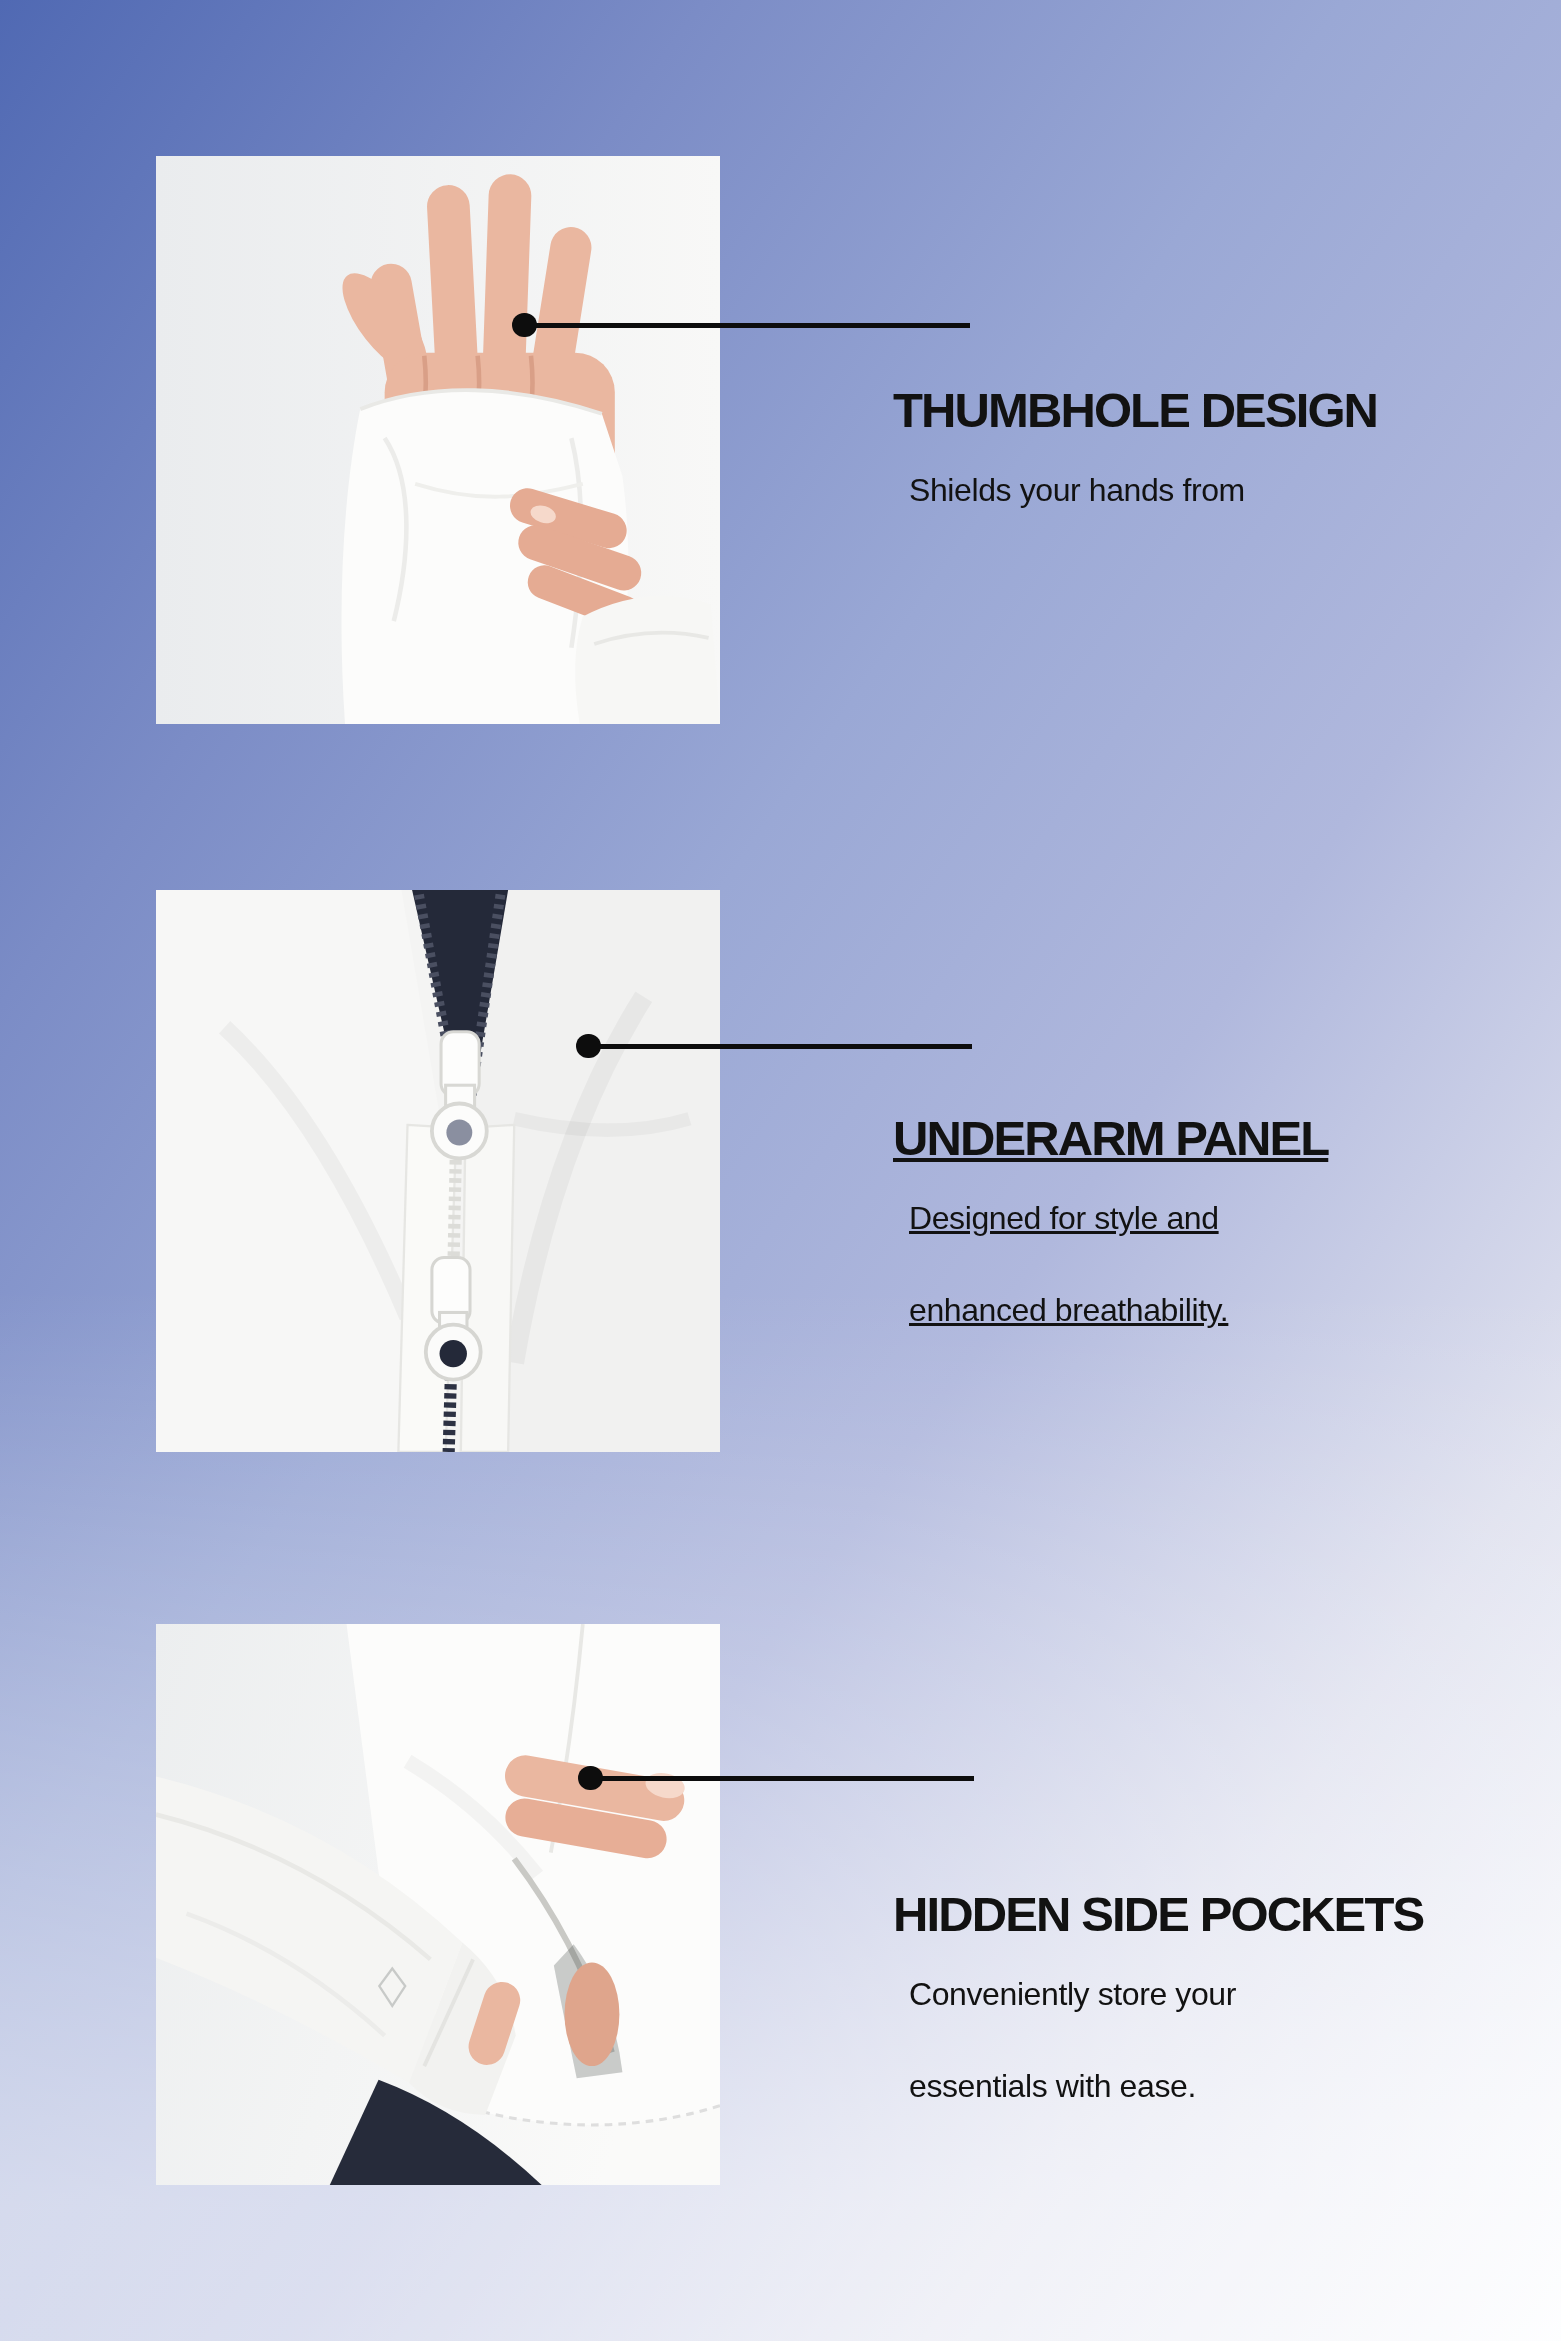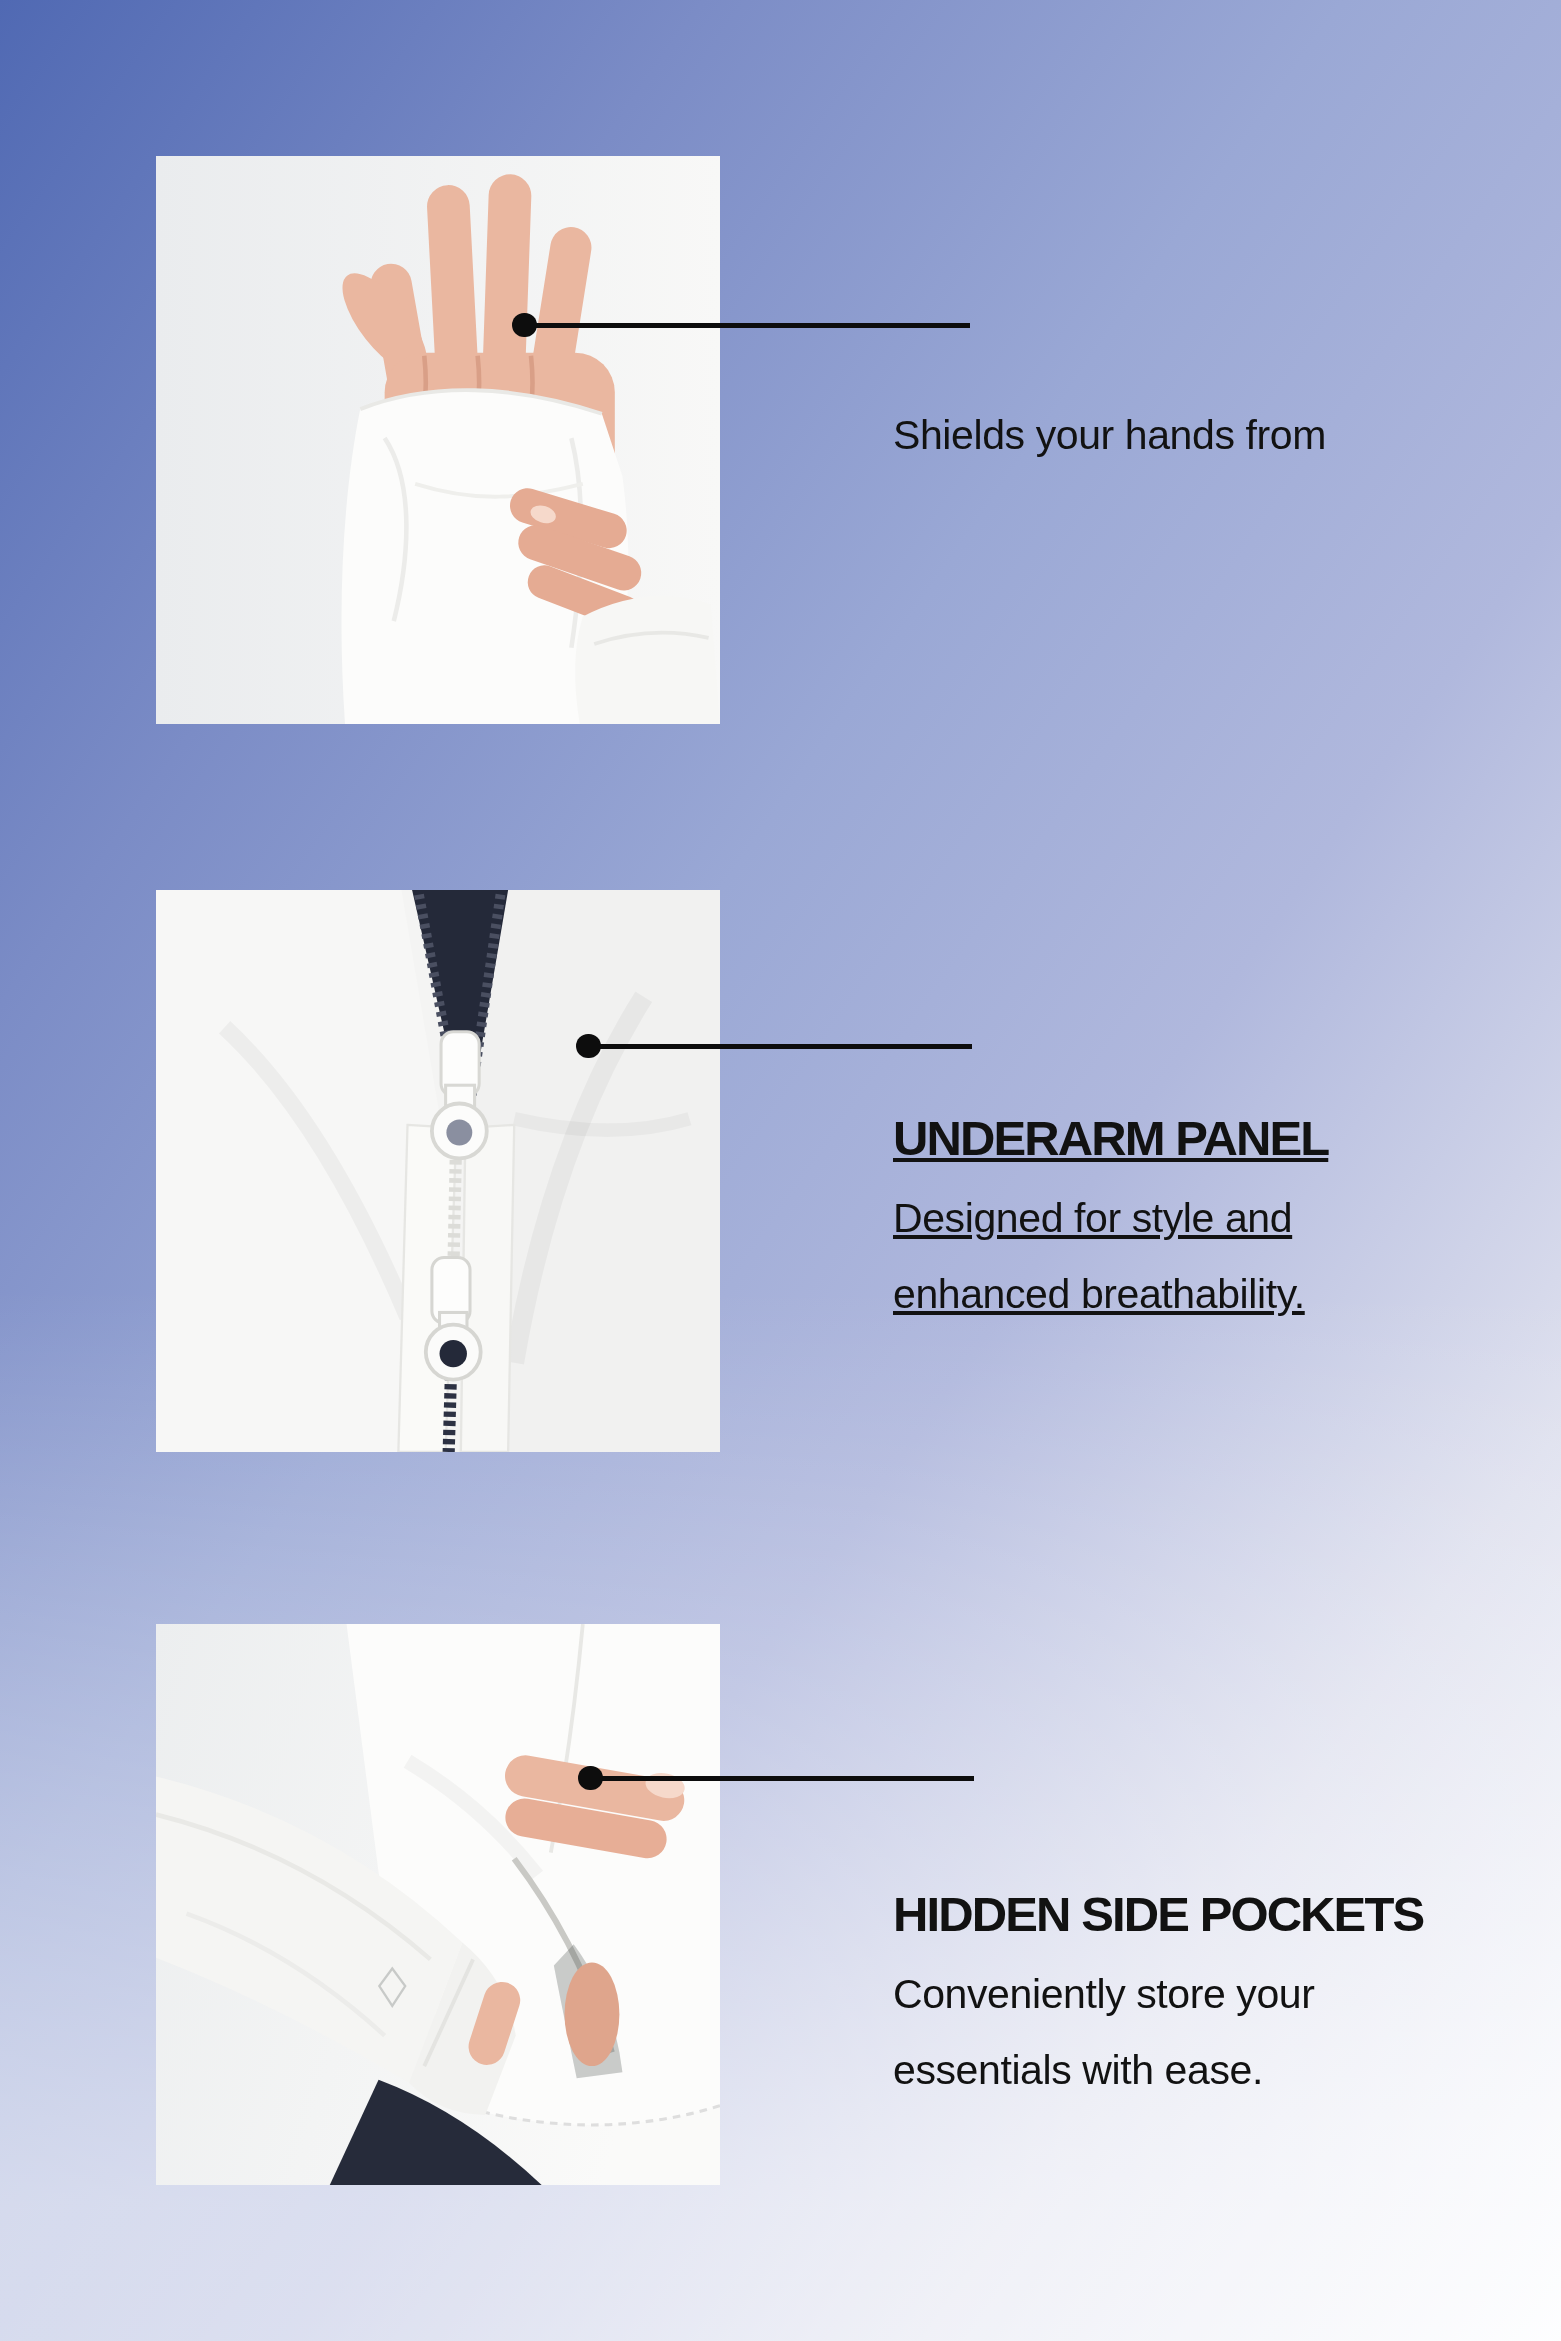--- a/index.html
+++ b/index.html
@@ -23,21 +23,21 @@
     background:var(--callout,#0d0d0d);}
   .f1 .callout{left:523px;top:323px;width:447px;}
   .f2 .callout{left:587px;top:1044px;width:385px;}
   .f3 .callout{left:589px;top:1776px;width:385px;}
 
   .copy{position:absolute;left:893px;width:618px;color:var(--text,#121212);}
   .f1 .copy{top:383px;}
   .f2 .copy{top:1111px;text-decoration:underline;}
   .f3 .copy{top:1887px;}
   .copy h2{margin:0;font-size:49px;line-height:55px;font-weight:bold;letter-spacing:-1.9px;}
-  .copy p{margin:0;font-size:41px;line-height:76px;letter-spacing:-0.4px;font-weight:400;}
+  .copy p{margin:16px;font-size:32px;line-height:76px;letter-spacing:-0.4px;font-weight:400;}
   .copy p:first-of-type{margin-top:13.7px;}
 </style>
 </head>
 <body>
 
 <section class="feature f1">
   <figure class="photo">
     <svg viewBox="0 0 740 745" preserveAspectRatio="none">
       <defs>
         <linearGradient id="p1bg" x1="0" y1="0" x2="1" y2="0">
@@ -73,20 +73,21 @@
       <ellipse cx="508" cy="470" rx="17" ry="11" fill="#f6d9cb" transform="rotate(17 508 470)"></ellipse>
 
       <path d="M560 604 Q645 560 728 588 L740 745 L556 745 Q542 662 560 604 Z" fill="#f7f7f5"></path>
       <path d="M575 640 Q650 615 725 632" stroke="#e8e8e5" stroke-width="5" fill="none"></path>
     </svg>
   </figure>
   <div class="callout">
     <span class="dot"></span>
   </div>
   <div class="copy">
+    <h2>THUMBHOLE DESIGN</h2>
     <p>Shields your hands from</p>
   </div>
 </section>
 
 <section class="feature f2">
   <figure class="photo">
     <svg viewBox="0 0 740 737" preserveAspectRatio="none">
       <rect x="0" y="0" width="740" height="737" fill="#f4f4f3"></rect>
       <path d="M0 0 H322 L378 330 L362 737 H0 Z" fill="#f7f7f6"></path>
       <path d="M428 0 H740 V737 H398 L404 330 Z" fill="#f1f1f0"></path>

